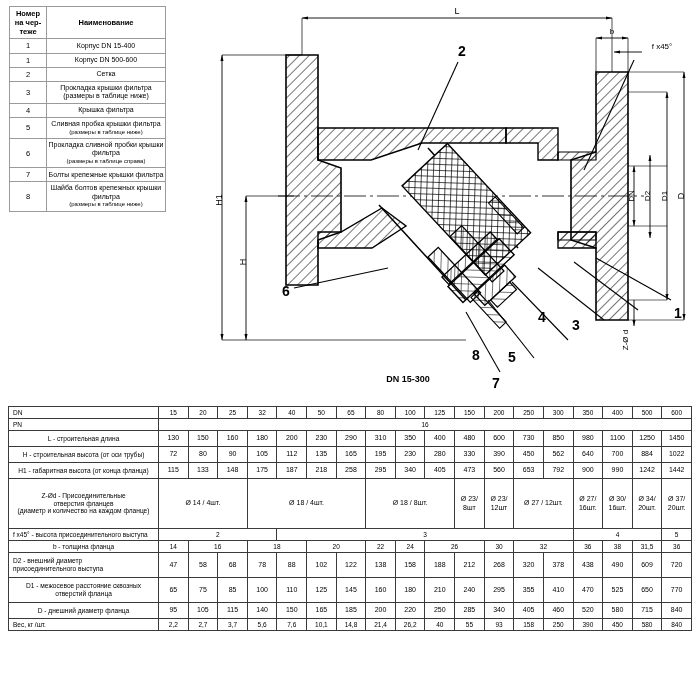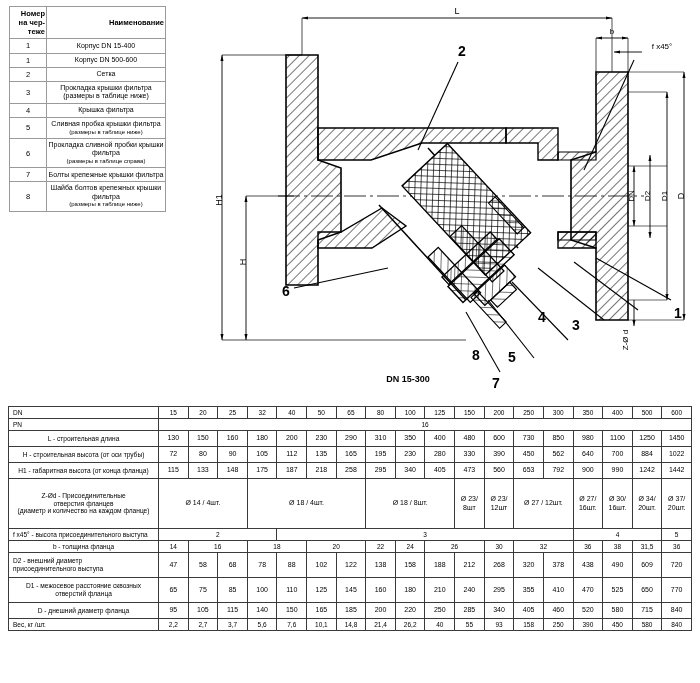--- a/index.html
+++ b/index.html
@@ -4,21 +4,21 @@
 <style>
   html,body{margin:0;padding:0;background:#fff;}
   body{width:700px;height:683px;font-family:"Liberation Sans",sans-serif;color:#000;overflow:hidden;position:relative;}
 
   
   #top{position:absolute;left:0;top:0;width:700px;height:400px;}
 
   
   #legend{position:absolute;left:9px;top:6px;width:157px;border-collapse:collapse;table-layout:fixed;}
   #legend td,#legend th{border:1px solid #9a9a9a;font-size:7px;text-align:center;vertical-align:middle;padding:2px 1px;line-height:1.22;}
-  #legend th{font-weight:bold;font-size:7.5px;text-align:right;}
+  #legend th{font-weight:bold;font-size:7.5px;}
   #legend .numcol{width:34px;}
   #legend td.num{font-size:7.5px;}
   #legend .small{font-size:6px;}
 
   
   #drawing{position:absolute;left:166px;top:0;width:534px;height:400px;}
   #drawing svg{display:block;}
 
   
   #spec{position:absolute;left:8px;top:406px;border-collapse:collapse;table-layout:fixed;width:684px;}

